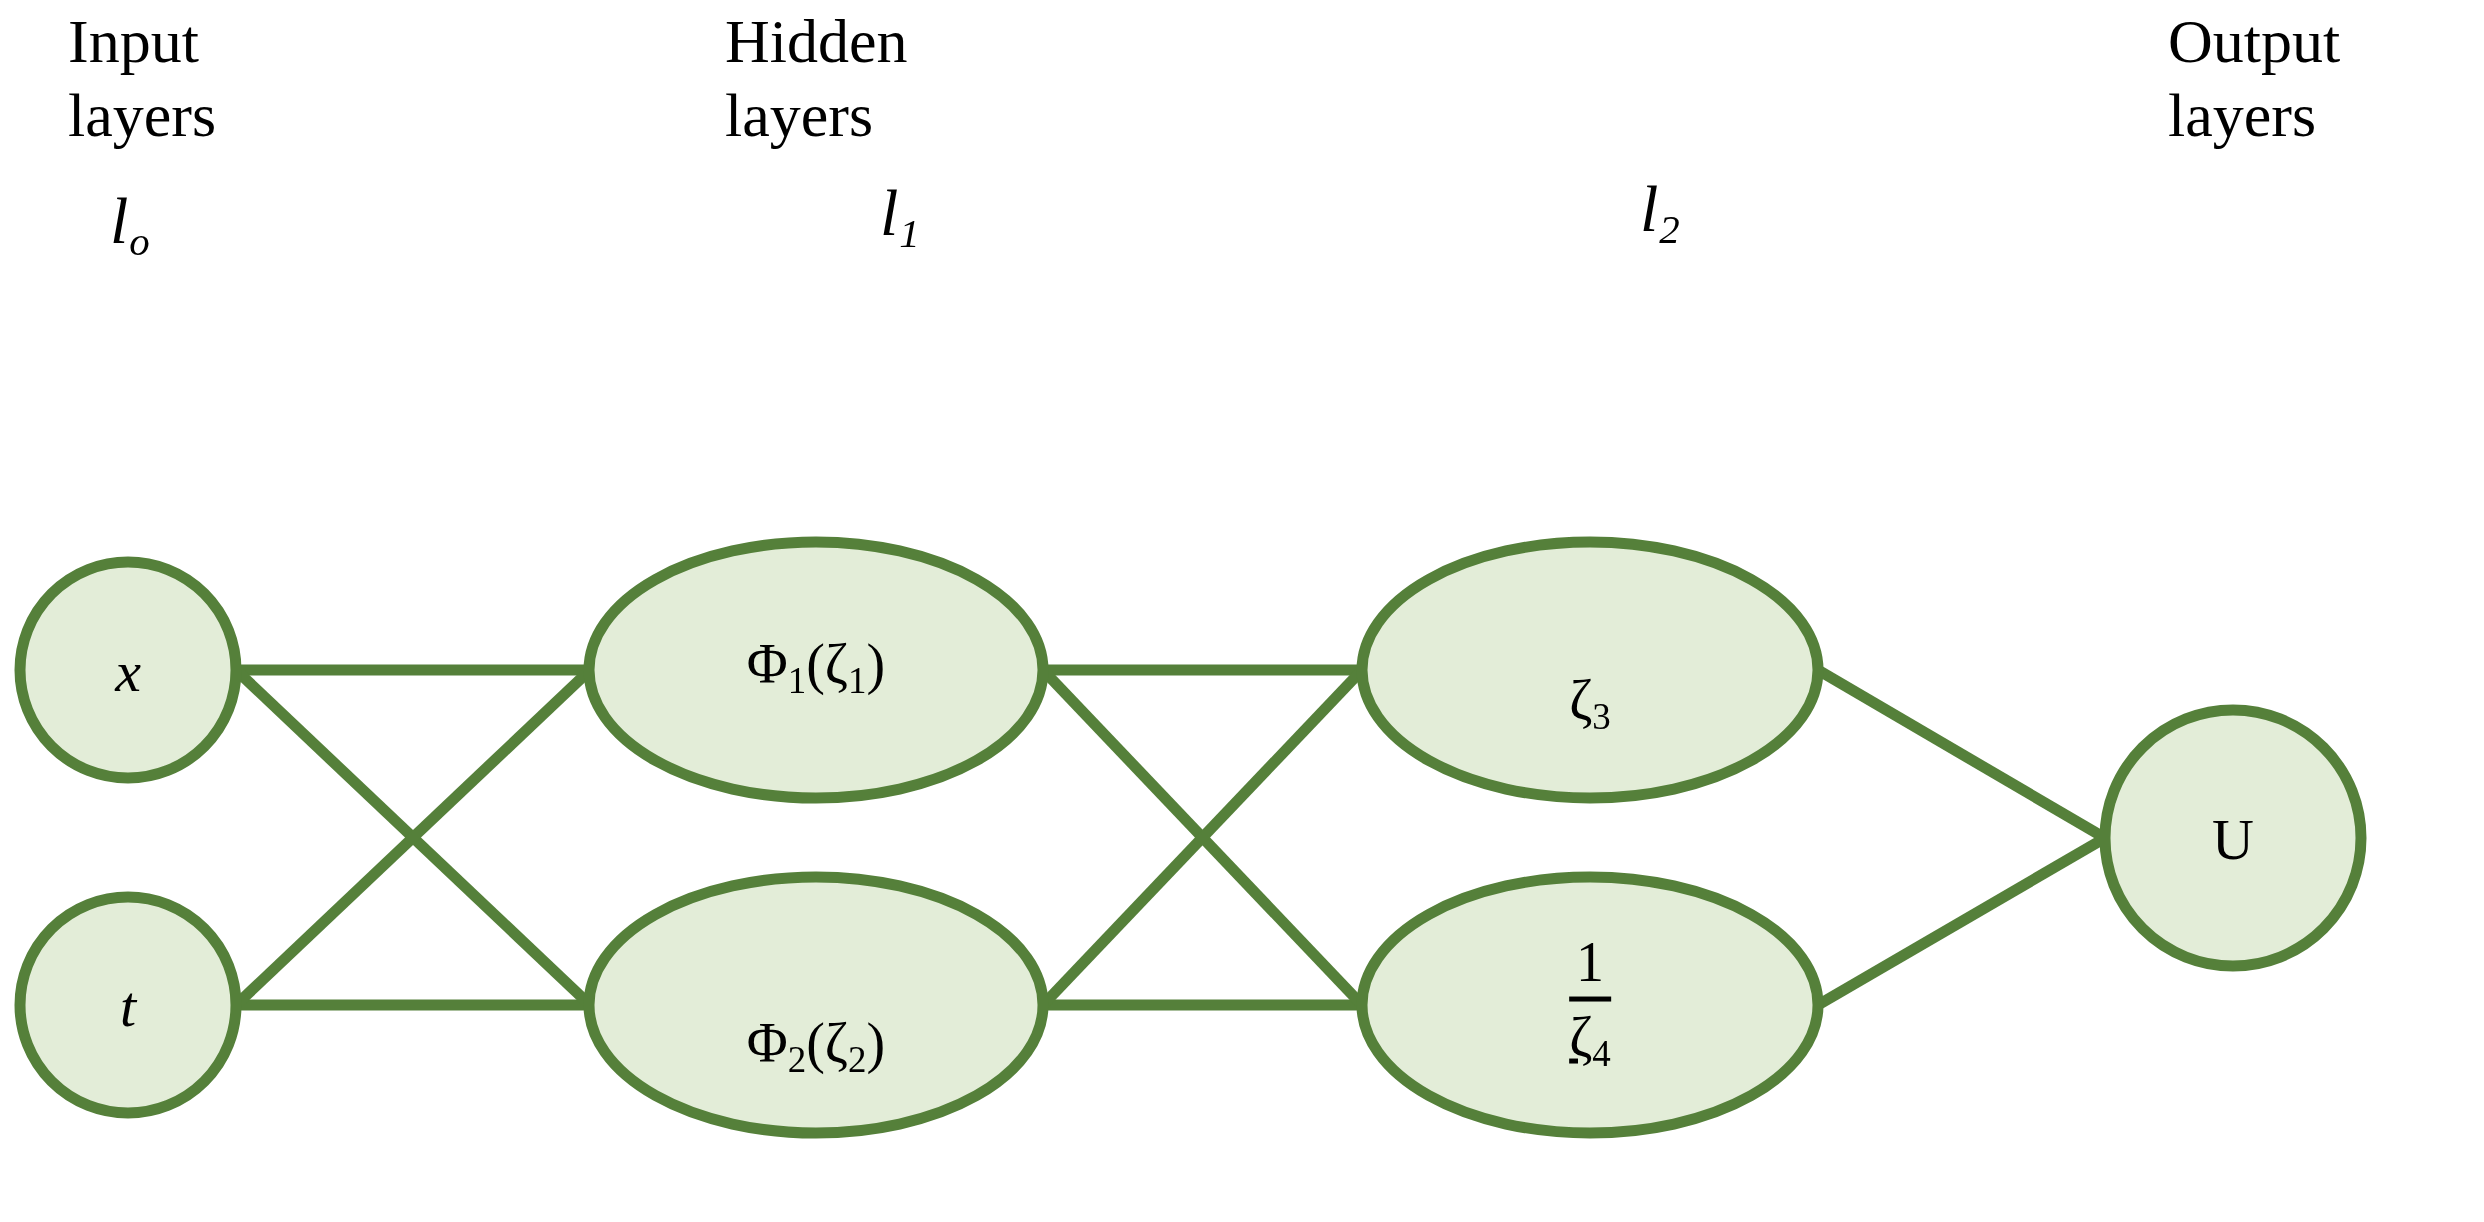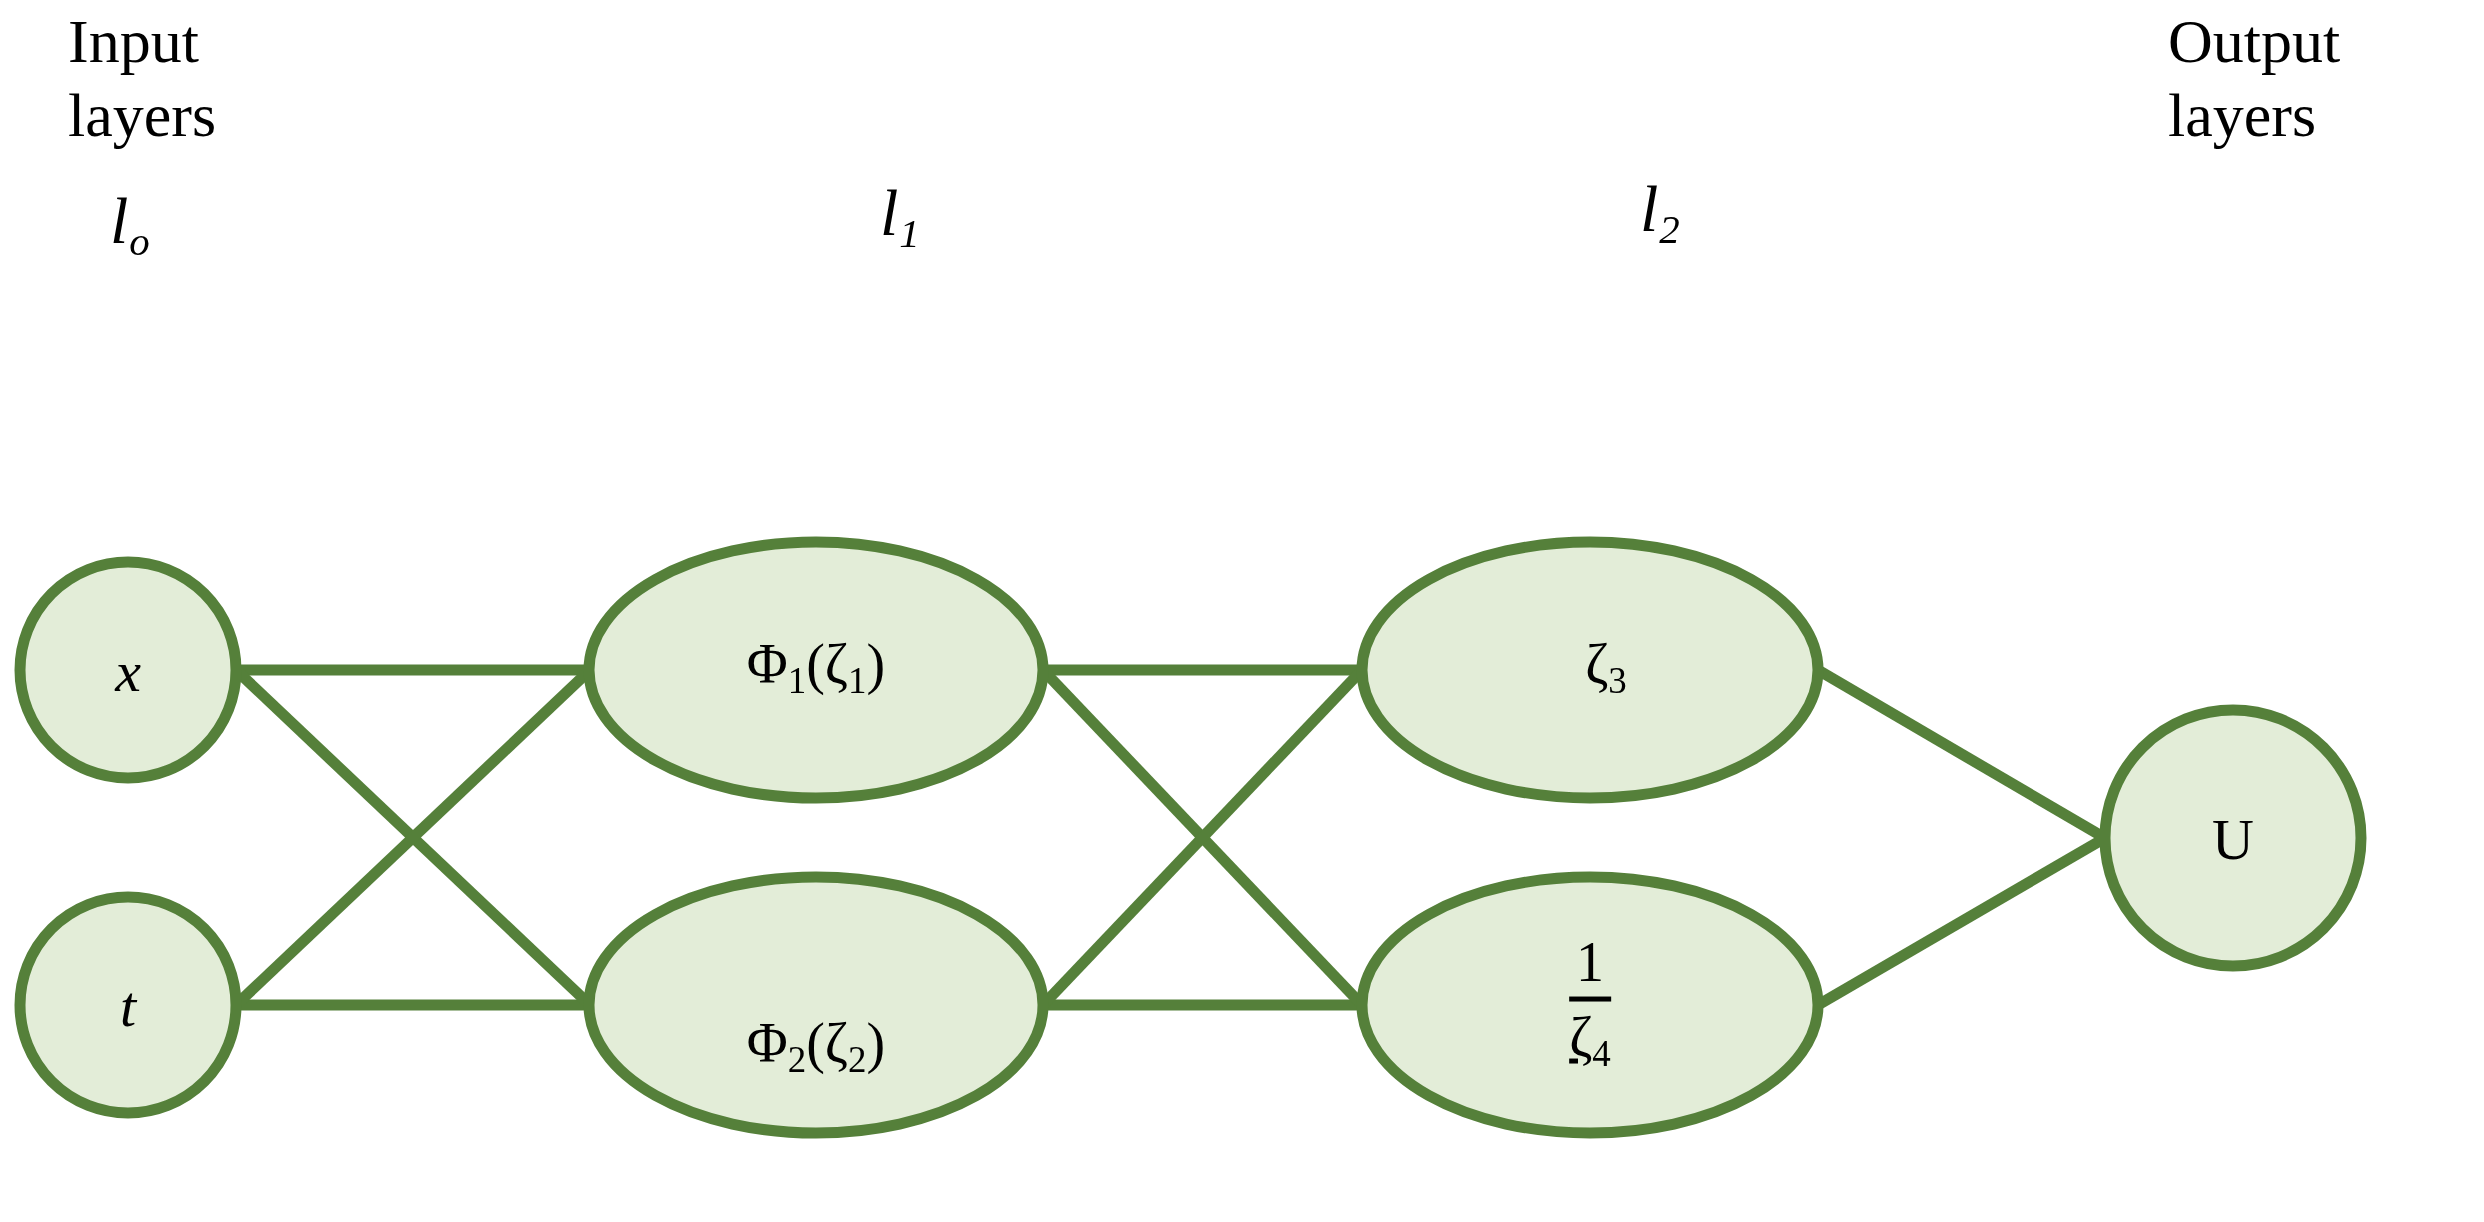--- a/index.html
+++ b/index.html
@@ -113,20 +113,22 @@
       <ellipse cx="1590" cy="670" rx="228" ry="128"></ellipse>
       <ellipse cx="1590" cy="1005" rx="228" ry="128"></ellipse>
 
       <circle cx="2233" cy="838" r="128"></circle>
     </g>
   </svg>
 
   <div class="layer-heading" style="left:68px; top:4px;">Input
 layers</div>
 
+  <div class="layer-heading" style="left:725px; top:4px;">Hidden
+layers</div>
 
   <div class="layer-heading" style="left:2168px; top:4px;">Output
 layers</div>
 
   <div class="layer-symbol" style="left:110px; top:188px;">
     <span>l</span><span class="sub">o</span>
   </div>
 
   <div class="layer-symbol" style="left:880px; top:180px;">
     <span>l</span><span class="sub">1</span>
@@ -141,21 +143,21 @@
   <div class="node-label italic lbl-var" style="left:128px; top:1007px;">t</div>
 
   <div class="node-label lbl-expr" style="left:816px; top:668px;">
     <span>Φ</span><span class="lbl-sub">1</span><span>(ζ</span><span class="lbl-sub">1</span><span>)</span>
   </div>
 
   <div class="node-label lbl-expr" style="left:816px; top:1047px;">
     <span>Φ</span><span class="lbl-sub">2</span><span>(ζ</span><span class="lbl-sub">2</span><span>)</span>
   </div>
 
-  <div class="node-label lbl-expr" style="left:1590px; top:668px;margin-left:16px;">
+  <div class="node-label lbl-expr" style="left:1590px; top:704px;">
     <span>ζ</span><span class="lbl-sub">3</span>
   </div>
 
   <div class="node-label" style="left:1590px; top:1003px;">
     <span class="frac">
       <span class="num">1</span>
       <span class="bar"></span>
       <span class="den"><span>ζ</span><span class="lbl-sub">4</span></span>
     </span>
   </div>

